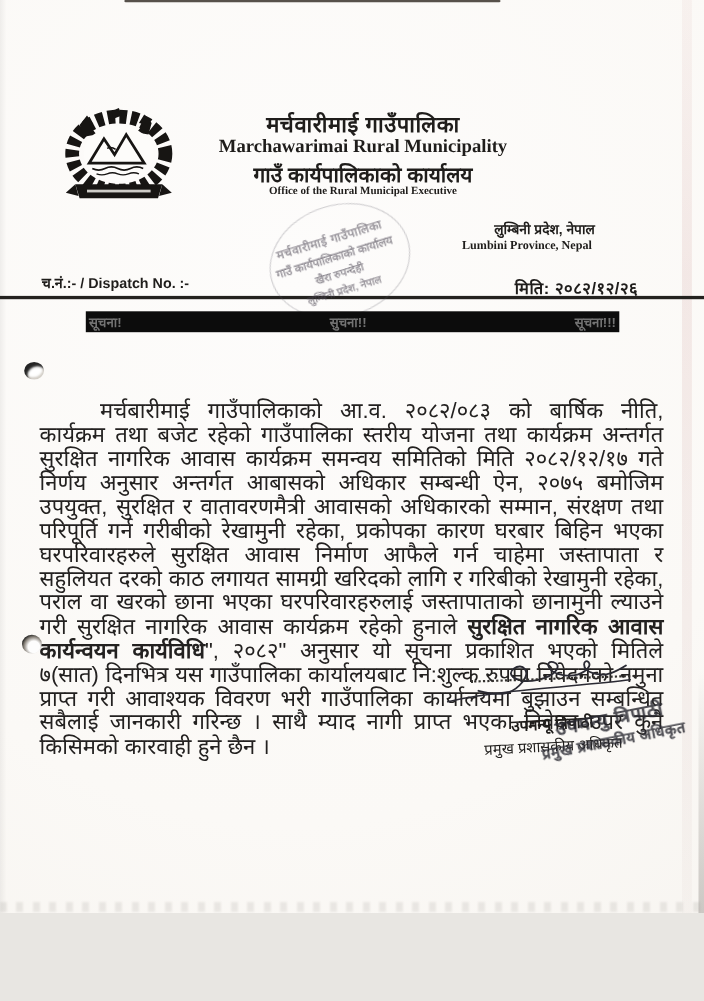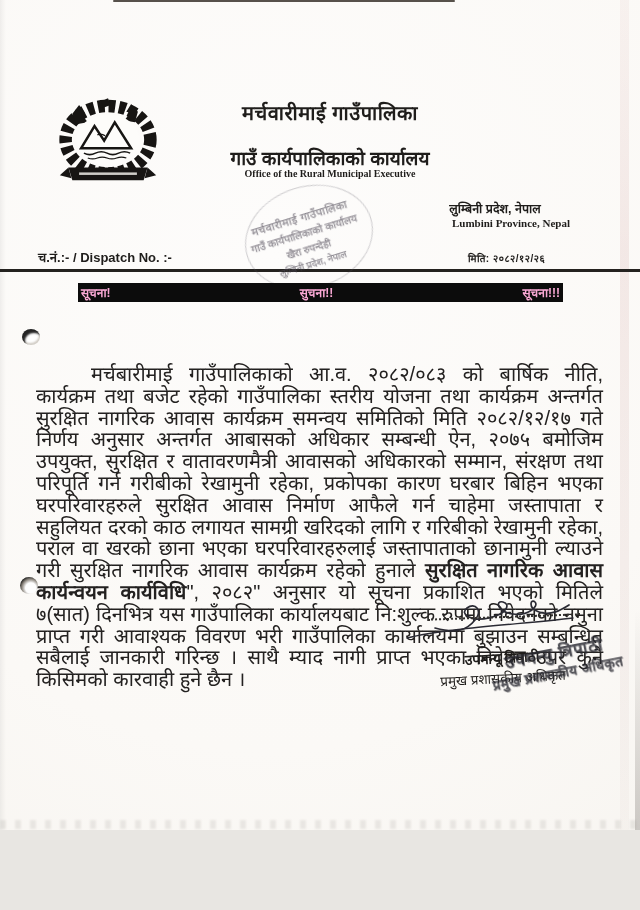--- a/index.html
+++ b/index.html
@@ -24,39 +24,39 @@
     background:repeating-linear-gradient(90deg,rgba(128,122,116,.30) 0 6px,transparent 6px 15px);}
 
   
   .logo{left:55px;top:97px;width:106px;height:94px;}
   .h-np1{left:160px;top:99px;width:340px;font-size:20px;letter-spacing:.5px;}
   .h-en1{left:140px;top:123px;width:380px;font-size:17px;}
   .h-np2{left:160px;top:145px;width:340px;font-size:19px;}
   .h-en2{left:140px;top:168px;width:380px;font-size:10px;}
   .h-addr{left:160px;top:188px;width:340px;font-size:12.5px;}
   .prov-np{left:420px;top:200px;width:150px;font-size:12.5px;text-align:center;}
-  .prov-en{left:420px;top:217px;width:150px;font-size:11px;text-align:right;}
+  .prov-en{left:420px;top:217px;width:150px;font-size:11px;text-align:left;}
   .ref-row{left:38px;top:223px;font-size:13px;}
   .disp-row{left:38px;top:248px;font-size:13px;text-align:center;}
-  .date-row{left:468px;top:251px;font-size:10px;letter-spacing:.5px;}
+  .date-row{left:468px;top:251px;font-size:15px;letter-spacing:.5px;}
 
   
   .hstamp{left:233px;top:188px;width:146px;height:104px;transform:rotate(-17deg);
     color:rgba(74,70,82,.55);filter:blur(.4px);z-index:1;
     display:flex;flex-direction:column;justify-content:center;gap:2px;text-align:center;}
   .hstamp .s1{font-size:11px;font-weight:bold;letter-spacing:.5px;}
   .hstamp .s2{font-size:10.5px;font-weight:bold;}
   .hstamp .s3{font-size:10px;font-weight:bold;}
   .hstamp .s4{font-size:9.5px;font-weight:bold;}
   .hstamp-ring{left:244px;top:186px;width:128px;height:100px;border:1.5px solid rgba(90,85,98,.28);
     border-radius:50%;transform:rotate(-17deg);filter:blur(.5px);z-index:1;}
 
   .rule{left:0;top:269px;width:640px;height:3px;background:#24221f;z-index:0;}
 
-  .notice-bar{left:78px;top:283px;width:485px;height:19px;background:#0c0c0c;color:#f9a8d4;
+  .notice-bar{left:78px;top:283px;width:485px;height:19px;background:#0c0c0c;color:#737373;
     z-index:2;display:flex;align-items:center;justify-content:space-between;
     font-size:12px;font-weight:bold;padding:0 3px;box-sizing:border-box;}
 
   .subject{left:0;top:315px;width:640px;font-size:15px;}
 
   .body-par{left:36px;top:344px;width:567px;font-size:20px;line-height:21.8px;
     text-align:justify;text-indent:55px;color:#232120;}
 
   
   .sig-svg{left:405px;top:594px;width:200px;height:52px;}
@@ -98,20 +98,21 @@
       <path d="M30 57 q6 3 12 0 q6 -3 12 0 q6 3 12 0 q6 -3 12 0" fill="none" stroke="#171513" stroke-width="1.6"></path>
       <path d="M34 62 q5 2 10 0 q5 -2 10 0 q5 2 10 0 q5 -2 10 0" fill="none" stroke="#171513" stroke-width="1.3"></path>
       <path d="M14 72 L96 72 L92 85 L18 85 Z" fill="#171513"></path>
       <path d="M14 72 L5 80 L17 83 Z" fill="#171513"></path>
       <path d="M96 72 L105 80 L93 83 Z" fill="#171513"></path>
       <rect x="25" y="77" width="60" height="2.6" fill="#efece7" opacity=".85"></rect>
     </svg>
   </div>
 
   <div class="abs h-np1 np b ctr">मर्चवारीमाई गाउँपालिका</div>
+  <div class="abs h-en1 en b ctr">Marchawarimai Rural Municipality</div>
   <div class="abs h-np2 np b ctr">गाउँ कार्यपालिकाको कार्यालय</div>
   <div class="abs h-en2 en b ctr">Office of the Rural Municipal Executive</div>
   <div class="abs prov-np np b">लुम्बिनी प्रदेश, नेपाल</div>
   <div class="abs prov-en en b">Lumbini Province, Nepal</div>
 
   <div class="abs disp-row b">
     <span class="np">च.नं.:- / Dispatch No. :-</span>
   </div>
   <div class="abs date-row np b">
     <span>मिति:</span>

